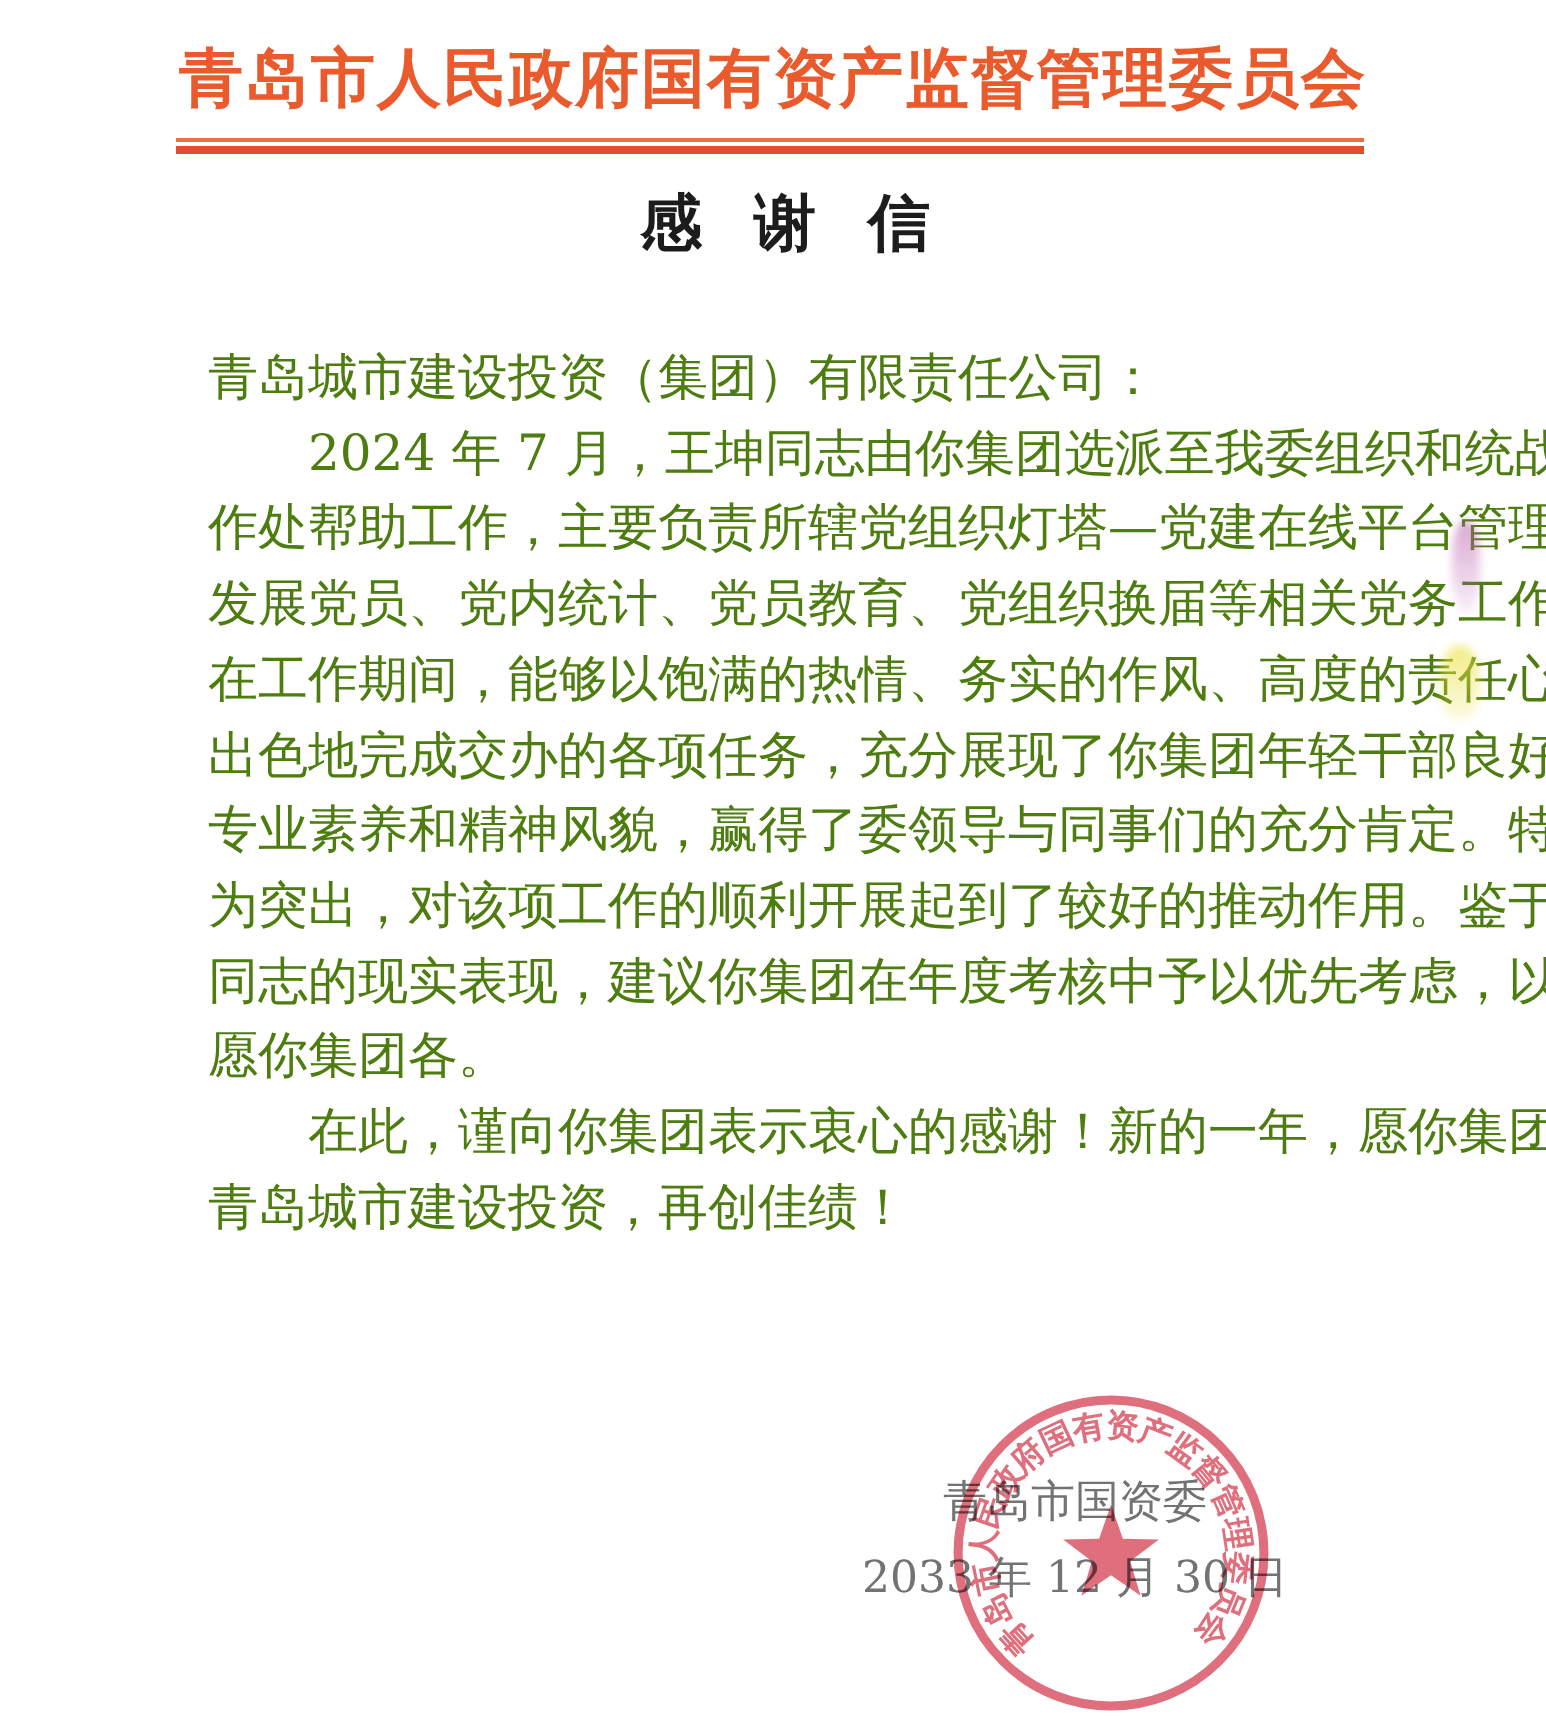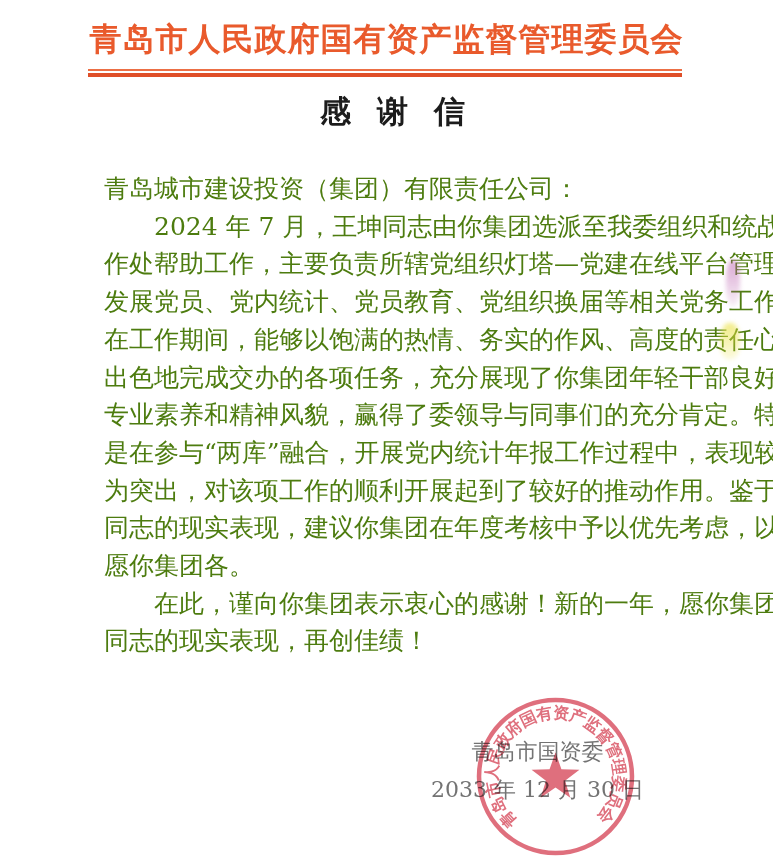--- a/index.html
+++ b/index.html
@@ -98,26 +98,25 @@
 <div class="doc-title">感谢信</div>
 
 <div class="letter-body">
   <div class="body-line">青岛城市建设投资（集团）有限责任公司：</div>
   <div class="body-line indent">2024 年 7 月，王坤同志由你集团选派至我委组织和统战工</div>
   <div class="body-line">作处帮助工作，主要负责所辖党组织灯塔—党建在线平台管理、</div>
   <div class="body-line">发展党员、党内统计、党员教育、党组织换届等相关党务工作。</div>
   <div class="body-line">在工作期间，能够以饱满的热情、务实的作风、高度的责任心，</div>
   <div class="body-line">出色地完成交办的各项任务，充分展现了你集团年轻干部良好的</div>
   <div class="body-line">专业素养和精神风貌，赢得了委领导与同事们的充分肯定。特别</div>
-  <div class="body-line">是在参与“两库”融合，开展党内统计年报工作过程中，表现较</div>
   <div class="body-line">为突出，对该项工作的顺利开展起到了较好的推动作用。鉴于该</div>
   <div class="body-line">同志的现实表现，建议你集团在年度考核中予以优先考虑，以资</div>
   <div class="body-line">愿你集团各。</div>
   <div class="body-line indent">在此，谨向你集团表示衷心的感谢！新的一年，愿你集团各</div>
-  <div class="body-line">同志的现实表现，再创佳绩！</div>
+  <div class="body-line">青岛城市建设投资，再创佳绩！</div>
 </div>
 
 <div class="signature-block">
   <div>青岛市国资委</div>
   <div>2033 年 12 月 30 日</div>
 </div>
 
 <svg class="seal" viewBox="0 0 160 160">
   <circle cx="80" cy="80" r="76" fill="none" stroke="#d84f60" stroke-width="4.5"></circle>
   <path id="sealArc" d="M 42.7 124.4 A 58 58 0 1 1 117.3 124.4" fill="none"></path>

